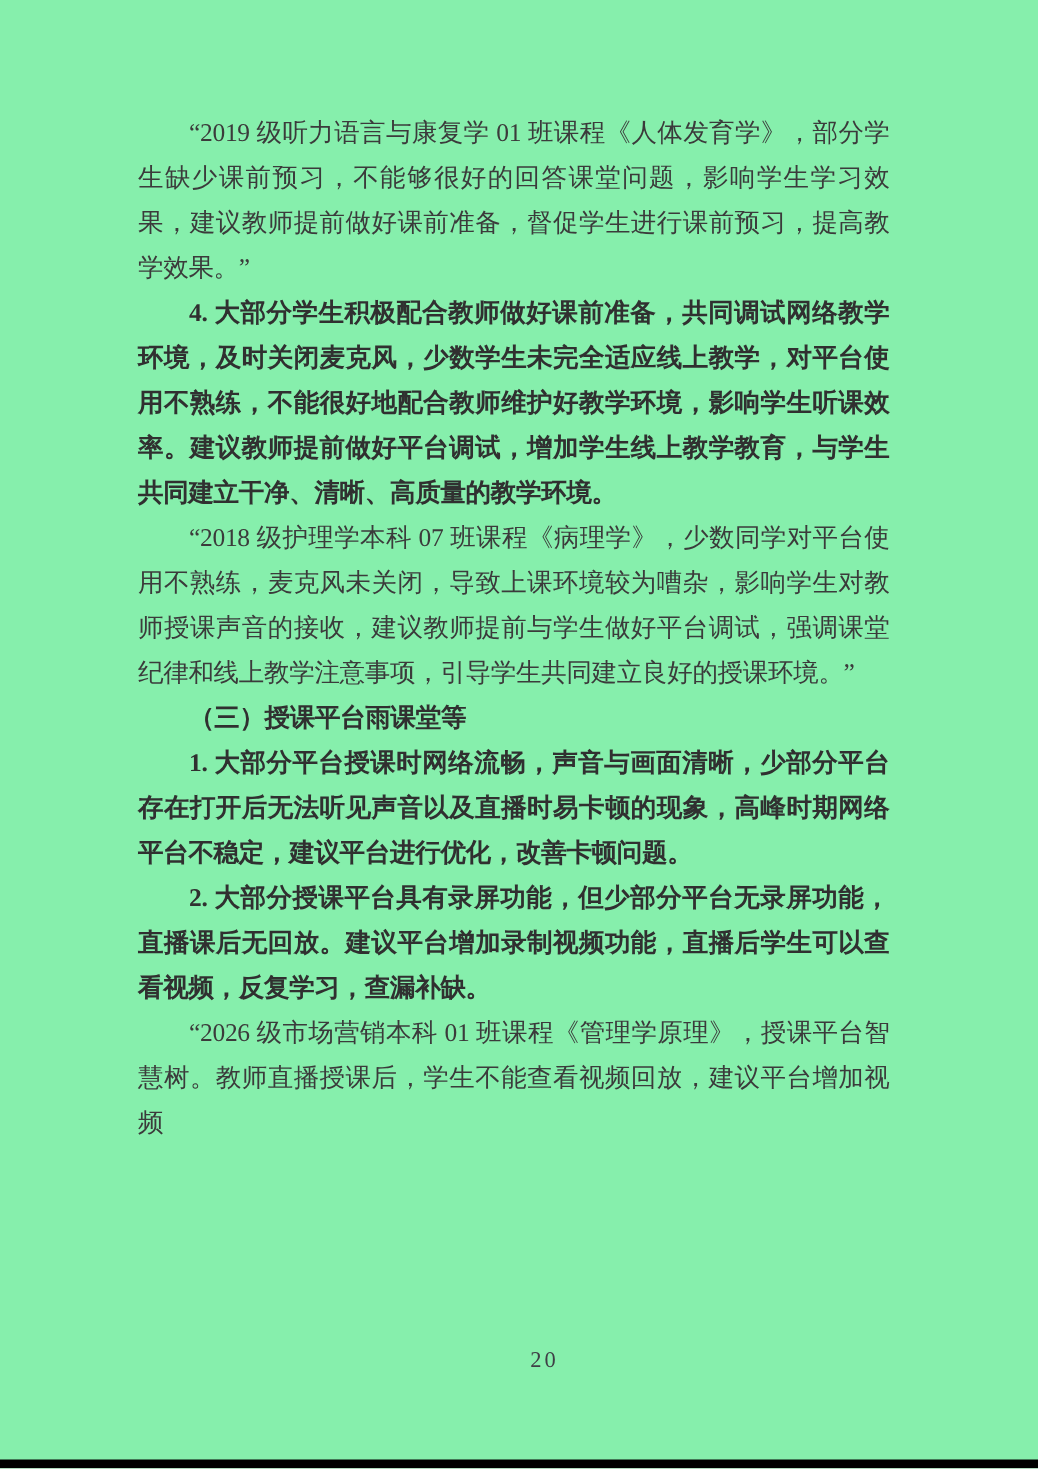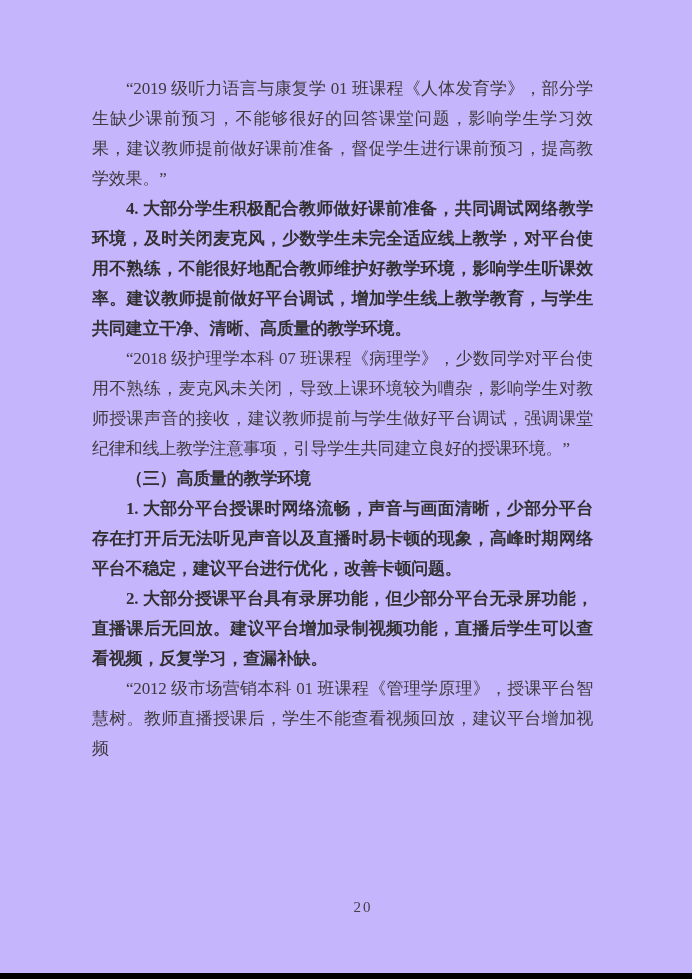--- a/index.html
+++ b/index.html
@@ -4,21 +4,21 @@
 <style>
   html, body {
     margin: 0;
     padding: 0;
     background: #ffffff;
   }
   .page {
     position: relative;
     width: 692px;
     height: 979px;
-    background: #c4b5fd;
+    background: #86efac;
     overflow: hidden;
     font-family: "Liberation Serif", "DejaVu Serif", serif;
   }
   .text-block {
     position: absolute;
     left: 92px;
     top: 74px;
     width: 501px;
   }
   .para {
@@ -60,27 +60,27 @@
 
 <div class="page">
 
   <div class="text-block">
     <p class="para">“2019 级听力语言与康复学 01 班课程《人体发育学》，部分学生缺少课前预习，不能够很好的回答课堂问题，影响学生学习效果，建议教师提前做好课前准备，督促学生进行课前预习，提高教学效果。”</p>
 
     <p class="para bold">4. 大部分学生积极配合教师做好课前准备，共同调试网络教学环境，及时关闭麦克风，少数学生未完全适应线上教学，对平台使用不熟练，不能很好地配合教师维护好教学环境，影响学生听课效率。建议教师提前做好平台调试，增加学生线上教学教育，与学生共同建立干净、清晰、高质量的教学环境。</p>
 
     <p class="para">“2018 级护理学本科 07 班课程《病理学》，少数同学对平台使用不熟练，麦克风未关闭，导致上课环境较为嘈杂，影响学生对教师授课声音的接收，建议教师提前与学生做好平台调试，强调课堂纪律和线上教学注意事项，引导学生共同建立良好的授课环境。”</p>
 
-    <p class="para bold">（三）高质量的教学环境</p>
+    <p class="para bold">（三）授课平台雨课堂等</p>
 
     <p class="para bold">1. 大部分平台授课时网络流畅，声音与画面清晰，少部分平台存在打开后无法听见声音以及直播时易卡顿的现象，高峰时期网络平台不稳定，建议平台进行优化，改善卡顿问题。</p>
 
 
     <p class="para bold">2. 大部分授课平台具有录屏功能，但少部分平台无录屏功能，直播课后无回放。建议平台增加录制视频功能，直播后学生可以查看视频，反复学习，查漏补缺。</p>
 
-    <p class="para">“2012 级市场营销本科 01 班课程《管理学原理》，授课平台智慧树。教师直播授课后，学生不能查看视频回放，建议平台增加视频</p>
+    <p class="para">“2026 级市场营销本科 01 班课程《管理学原理》，授课平台智慧树。教师直播授课后，学生不能查看视频回放，建议平台增加视频</p>
   </div>
 
   <div class="page-number">20</div>
 
   <div class="bottom-artifact"></div>
 
 </div>
 
 </body></html>

